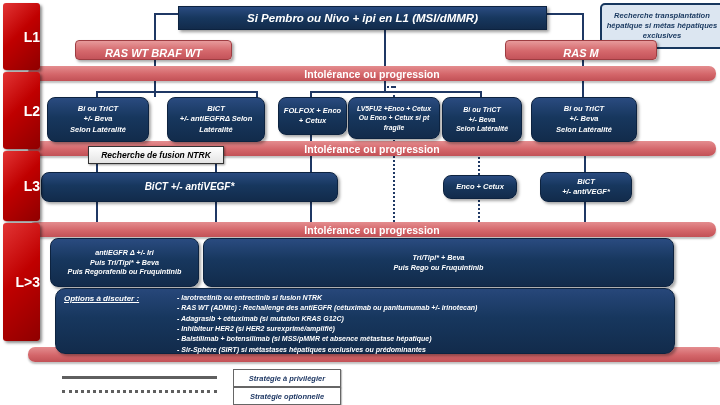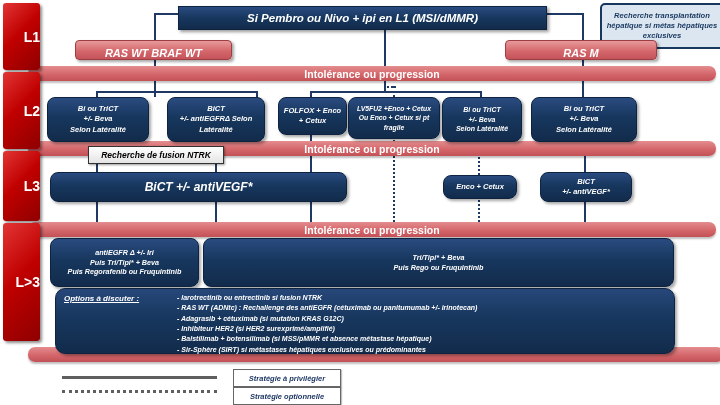--- a/index.html
+++ b/index.html
@@ -154,21 +154,21 @@
   <div class="nbox" style="left:531px;top:97px;width:104px;height:43px">
     <span>Bi ou TriCT</span>
     <span>+/- Beva</span>
     <span>Selon Latéralité</span>
   </div>
 
   <div class="ntrk">
       <span>Recherche de fusion NTRK</span>
     </div>
 
-  <div class="nbox" style="left:50px;top:172px;width:295px;height:28px;font-size:12px">
+  <div class="nbox" style="left:41px;top:172px;width:295px;height:28px;font-size:10px">
     <span>BiCT +/- antiVEGF*</span>
   </div>
   <div class="nbox" style="left:443px;top:175px;width:72px;height:22px;font-size:7.5px">
     <span>Enco + Cetux</span>
   </div>
   <div class="nbox" style="left:540px;top:172px;width:90px;height:28px">
     <span>BiCT</span>
     <span>+/- antiVEGF*</span>
   </div>
 

